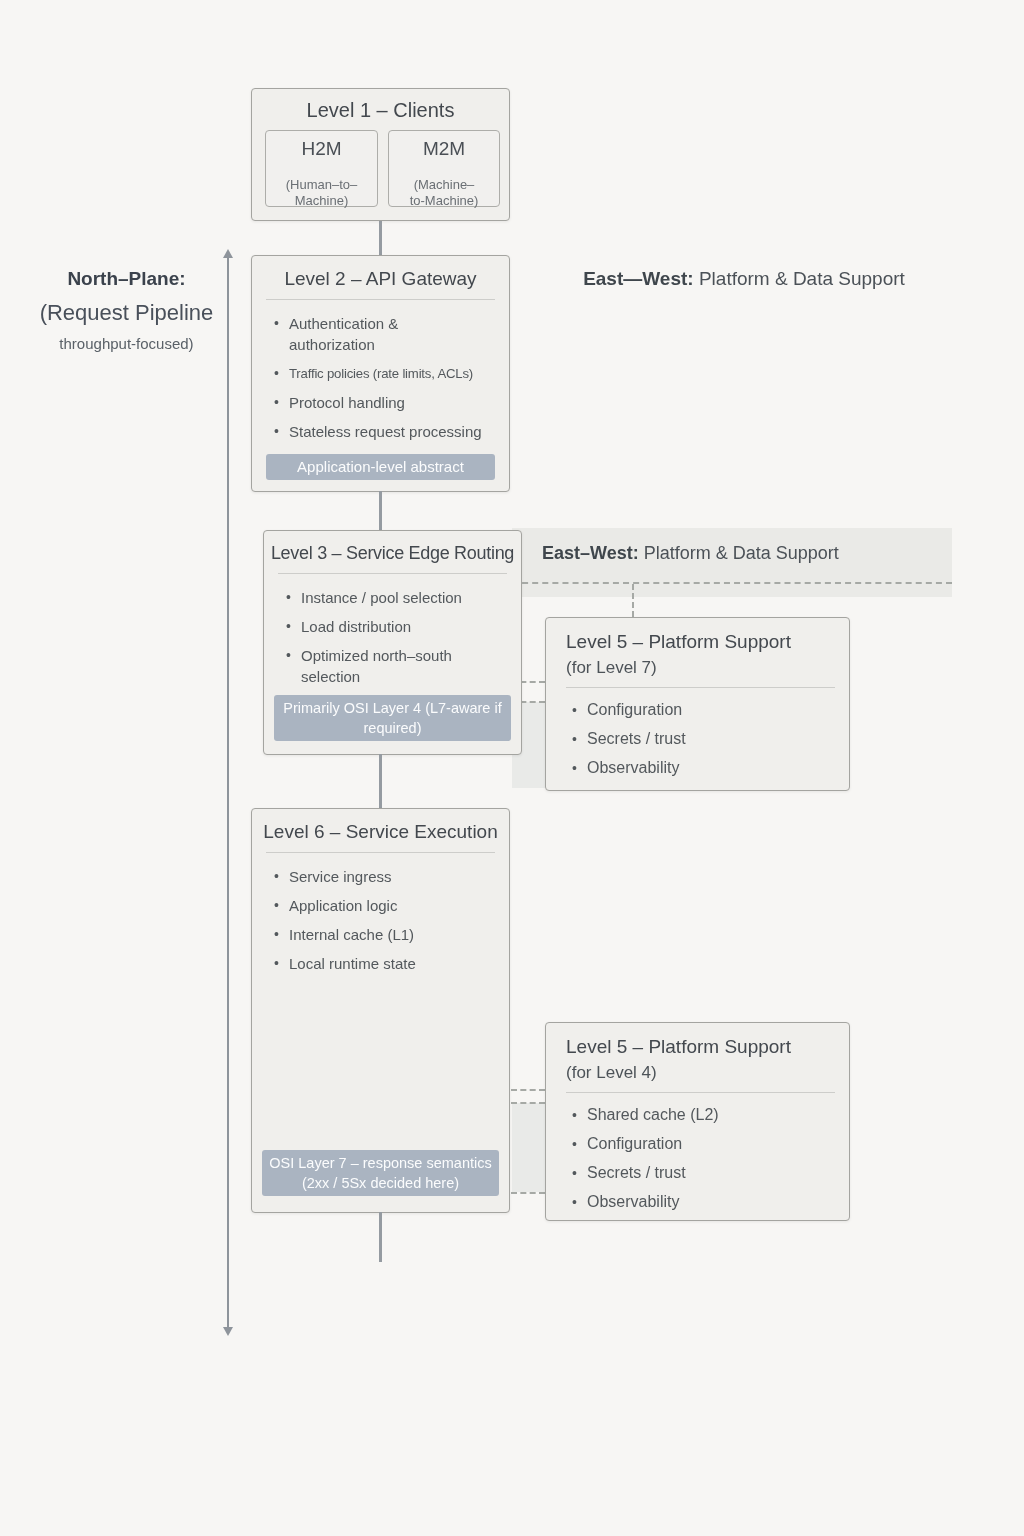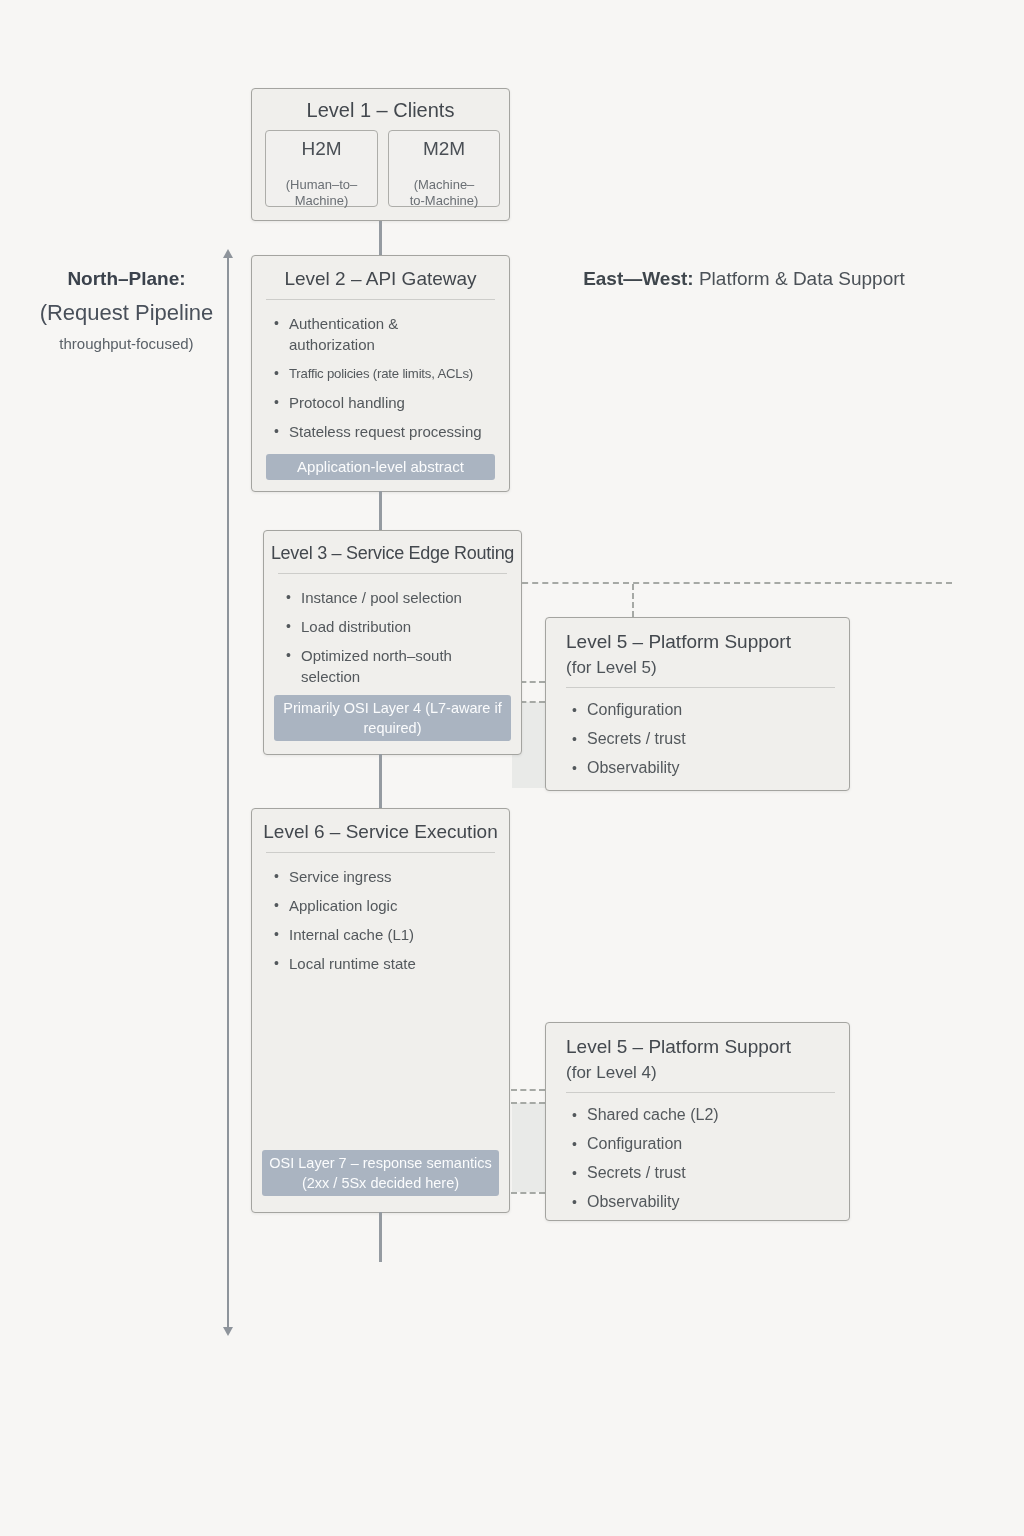--- a/index.html
+++ b/index.html
@@ -117,20 +117,23 @@
       <div class="bullet">
           <span class="bdot">•</span>
           <span class="btext">Stateless request processing</span>
         </div>
     </div>
     <div class="badge" style="left:14px; right:14px; bottom:11px; height:26px; line-height:26px; font-size:15px;">Application-level abstract</div>
   </div>
 
   <div class="conn" style="left:379px; top:491px; height:40px;"></div>
 
+  <div class="band">
+    <div class="band-label"><span class="ew-bold">East–West:</span><span> Platform &amp; Data Support</span></div>
+  </div>
   <div class="dash-h" style="left:512px; top:582px; width:440px;"></div>
   <div class="dash-v" style="left:632px; top:584px; height:33px;"></div>
 
   <div class="strip" style="left:512px; top:702px; width:33px; height:86px;"></div>
   <div class="dash-h" style="left:511px; top:681px; width:34px;"></div>
   <div class="dash-h" style="left:511px; top:701px; width:34px;"></div>
 
   <div class="panel" style="left:251px; top:530px; width:259px; height:225px;margin-left:12px;">
     <div class="panel-title title-sm">Level 3 – Service Edge Routing</div>
     <div class="sep"></div>
@@ -147,21 +150,21 @@
           <span class="bdot">•</span>
           <span class="btext" style="width:190px;">Optimized north–south selection</span>
         </div>
     </div>
     <div class="badge preline" style="left:10px; right:10px; bottom:13px; padding:3px 4px; line-height:20px;">Primarily OSI Layer 4 (L7-aware if
 required)</div>
   </div>
 
   <div class="panel" style="left:545px; top:617px; width:305px; height:174px;">
     <div class="side-title">Level 5 – Platform Support</div>
-    <div class="side-sub">(for Level 5)</div>
+    <div class="side-sub">(for Level 7)</div>
     <div class="side-sep"></div>
     <div class="side-bullets">
       <div class="bullet">
           <span class="bdot">•</span>
           <span class="btext">Configuration</span>
         </div>
       <div class="bullet">
           <span class="bdot">•</span>
           <span class="btext">Secrets / trust</span>
         </div>

